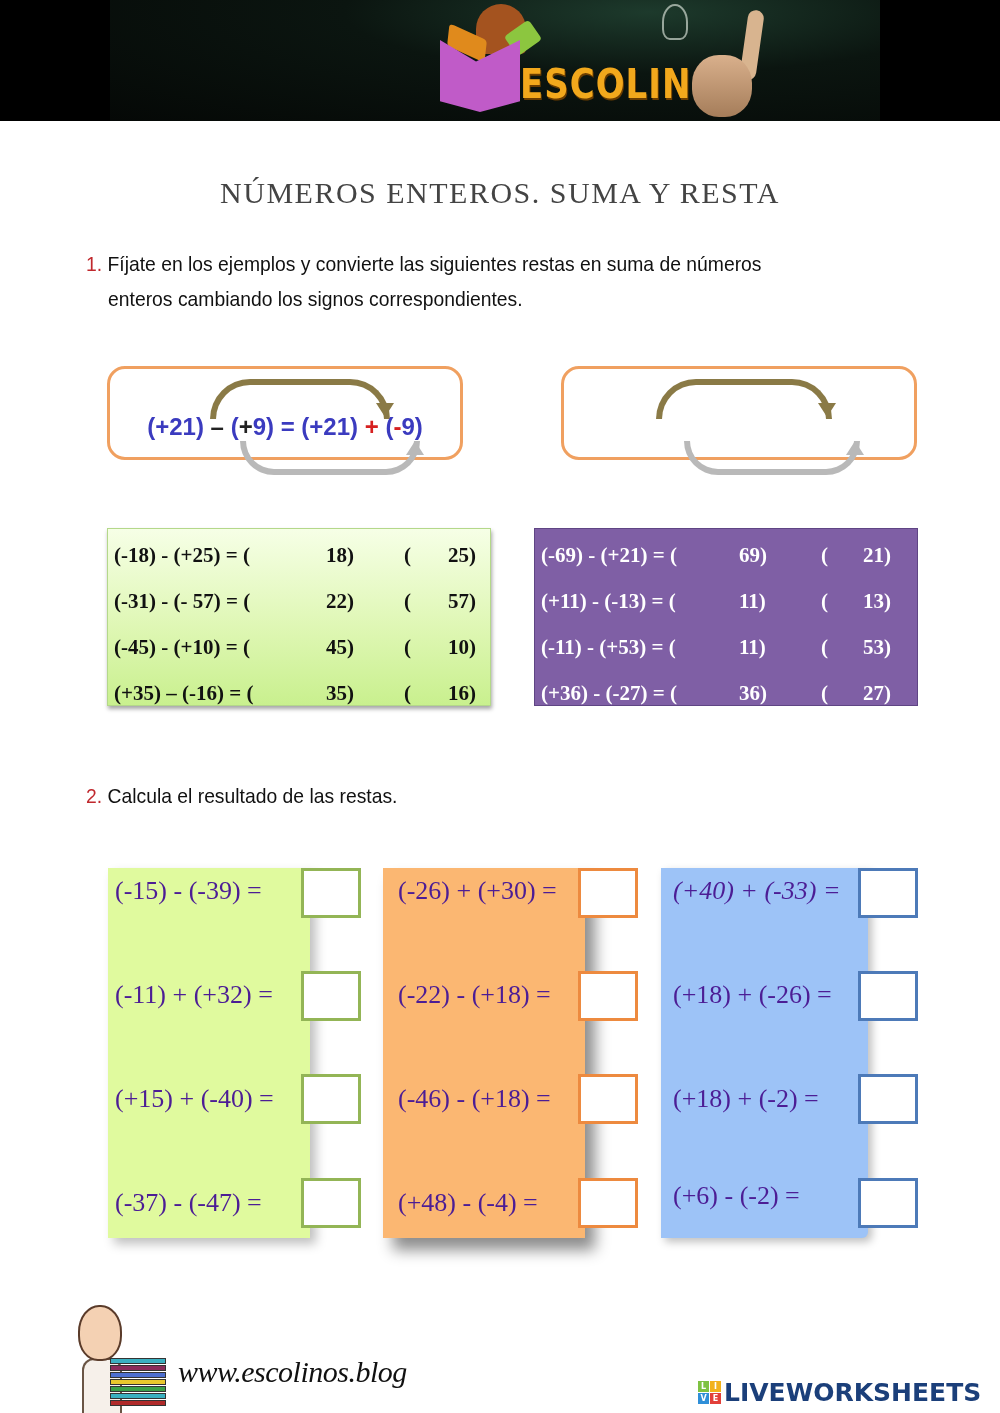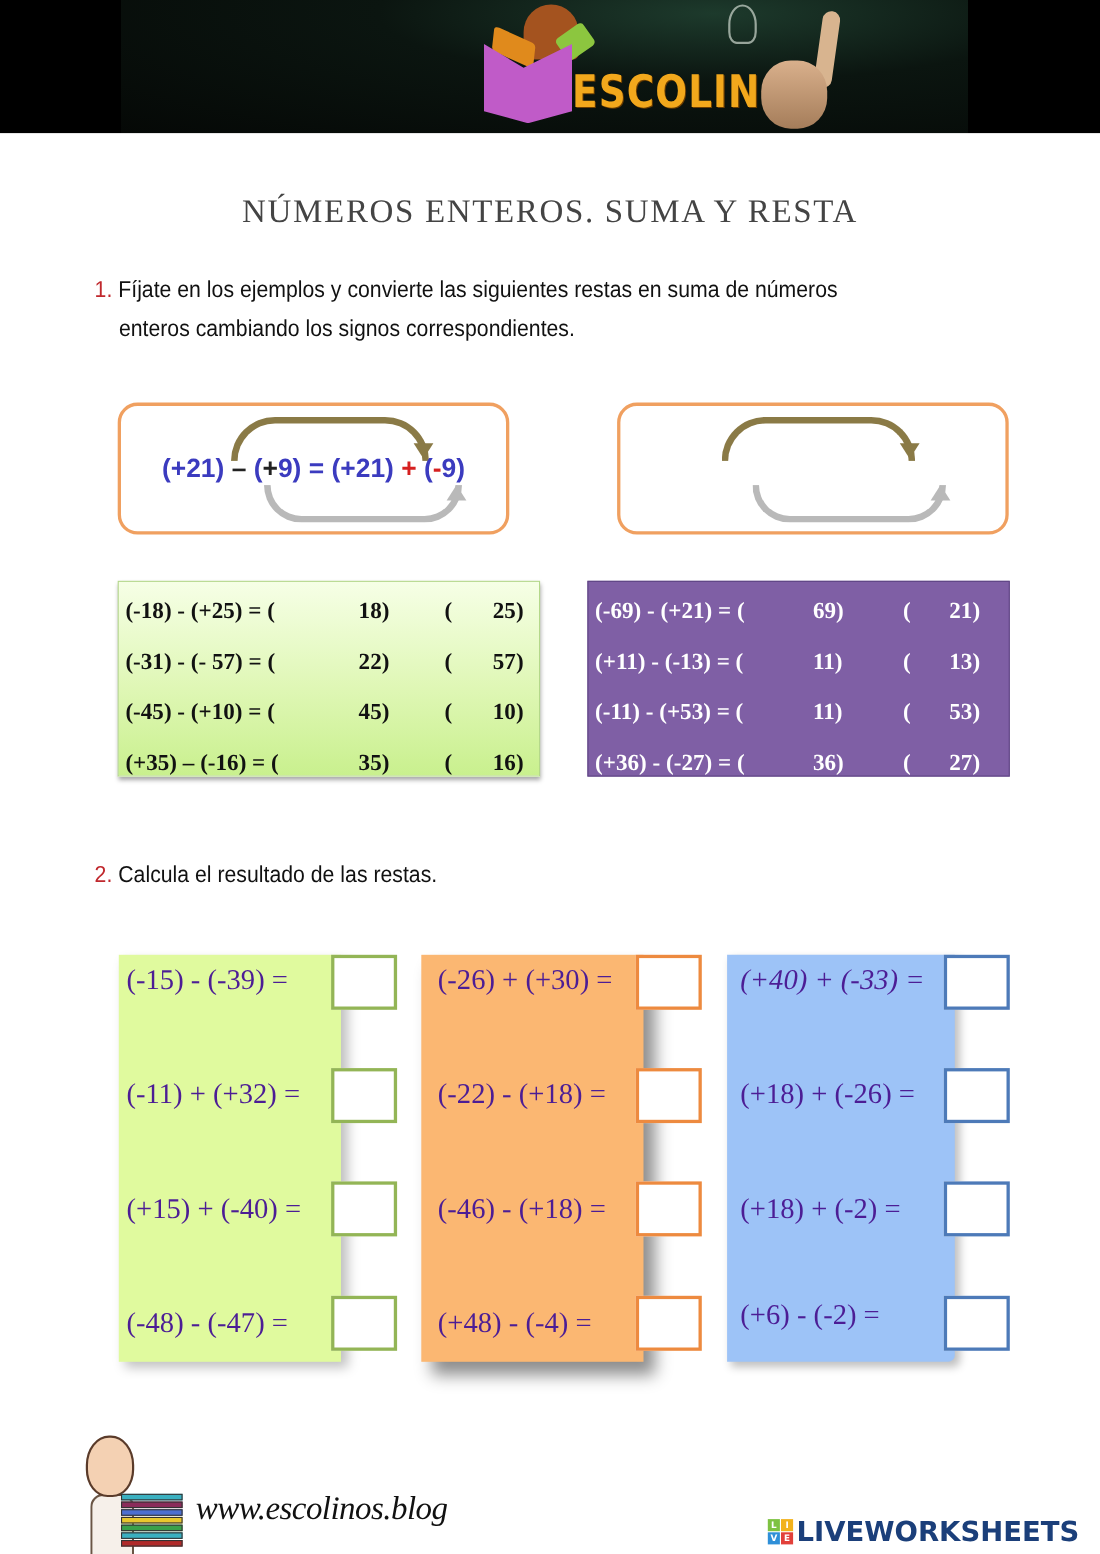--- a/index.html
+++ b/index.html
@@ -27,21 +27,21 @@
     .title span { text-transform: uppercase; }
 
     .instruction { position: absolute; left: 86px; width: 830px; font-family: "Liberation Sans", sans-serif; font-size: 21px;
       line-height: 35px; color: #111; transform: scaleX(0.92); transform-origin: left top; }
     .instruction .num { color: #c0282d; }
     .instr1 { top: 246px; width: 900px; text-align: justify; }
     .instr1 .line2 { display: block; padding-left: 24px; }
     .instr2 { top: 778px; }
 
     
-    .example { position: absolute; top: 366px; width: 356px; height: 120px; border: 3px solid #f0a060; border-radius: 18px; background: #fff; }
+    .example { position: absolute; top: 366px; width: 356px; height: 94px; border: 3px solid #f0a060; border-radius: 18px; background: #fff; }
     .example.left { left: 107px; }
     .example.right { left: 561px; }
     .ex-expr { position: absolute; left: 0; right: 0; top: 44px; text-align: center; font-family: "Liberation Sans", sans-serif;
       font-weight: bold; font-size: 24px; color: #3b3bbf; white-space: nowrap; }
     .ex-expr .minus { color: #222; }
     .ex-expr .red { color: #d62020; }
     .ex-expr .dark { color: #222; }
     .arc-top { position: absolute; top: 10px; height: 40px; border: 6px solid #8a7a46; border-bottom: none; border-radius: 80px 80px 0 0; }
     .arc-bot { position: absolute; top: 72px; height: 34px; border: 6px solid #b9b9b9; border-top: none; border-radius: 0 0 80px 80px; }
     .arrow-top { position: absolute; top: 34px; width: 0; height: 0; border-left: 9px solid transparent; border-right: 9px solid transparent; border-top: 14px solid #8a7a46; }
@@ -189,21 +189,21 @@
   <span>Calcula el resultado de las restas.</span>
 </div>
 
 <div class="panel green"></div>
 <div class="panel orange"></div>
 <div class="panel blue"></div>
 
 <div class="op" style="left:115px;top:876px;">(-15) - (-39) =</div>
 <div class="op" style="left:115px;top:980px;">(-11) + (+32) =</div>
 <div class="op" style="left:115px;top:1084px;">(+15) + (-40) =</div>
-<div class="op" style="left:115px;top:1188px;">(-48) - (-47) =</div>
+<div class="op" style="left:115px;top:1188px;">(-37) - (-47) =</div>
 <div class="ansbox g" style="left:301px;top:868px;"></div>
 <div class="ansbox g" style="left:301px;top:971px;"></div>
 <div class="ansbox g" style="left:301px;top:1074px;"></div>
 <div class="ansbox g" style="left:301px;top:1178px;"></div>
 
 <div class="op" style="left:398px;top:876px;">(-26) + (+30) =</div>
 <div class="op" style="left:398px;top:980px;">(-22) - (+18) =</div>
 <div class="op" style="left:398px;top:1084px;">(-46) - (+18) =</div>
 <div class="op" style="left:398px;top:1188px;">(+48) - (-4) =</div>
 <div class="ansbox o" style="left:578px;top:868px;"></div>

